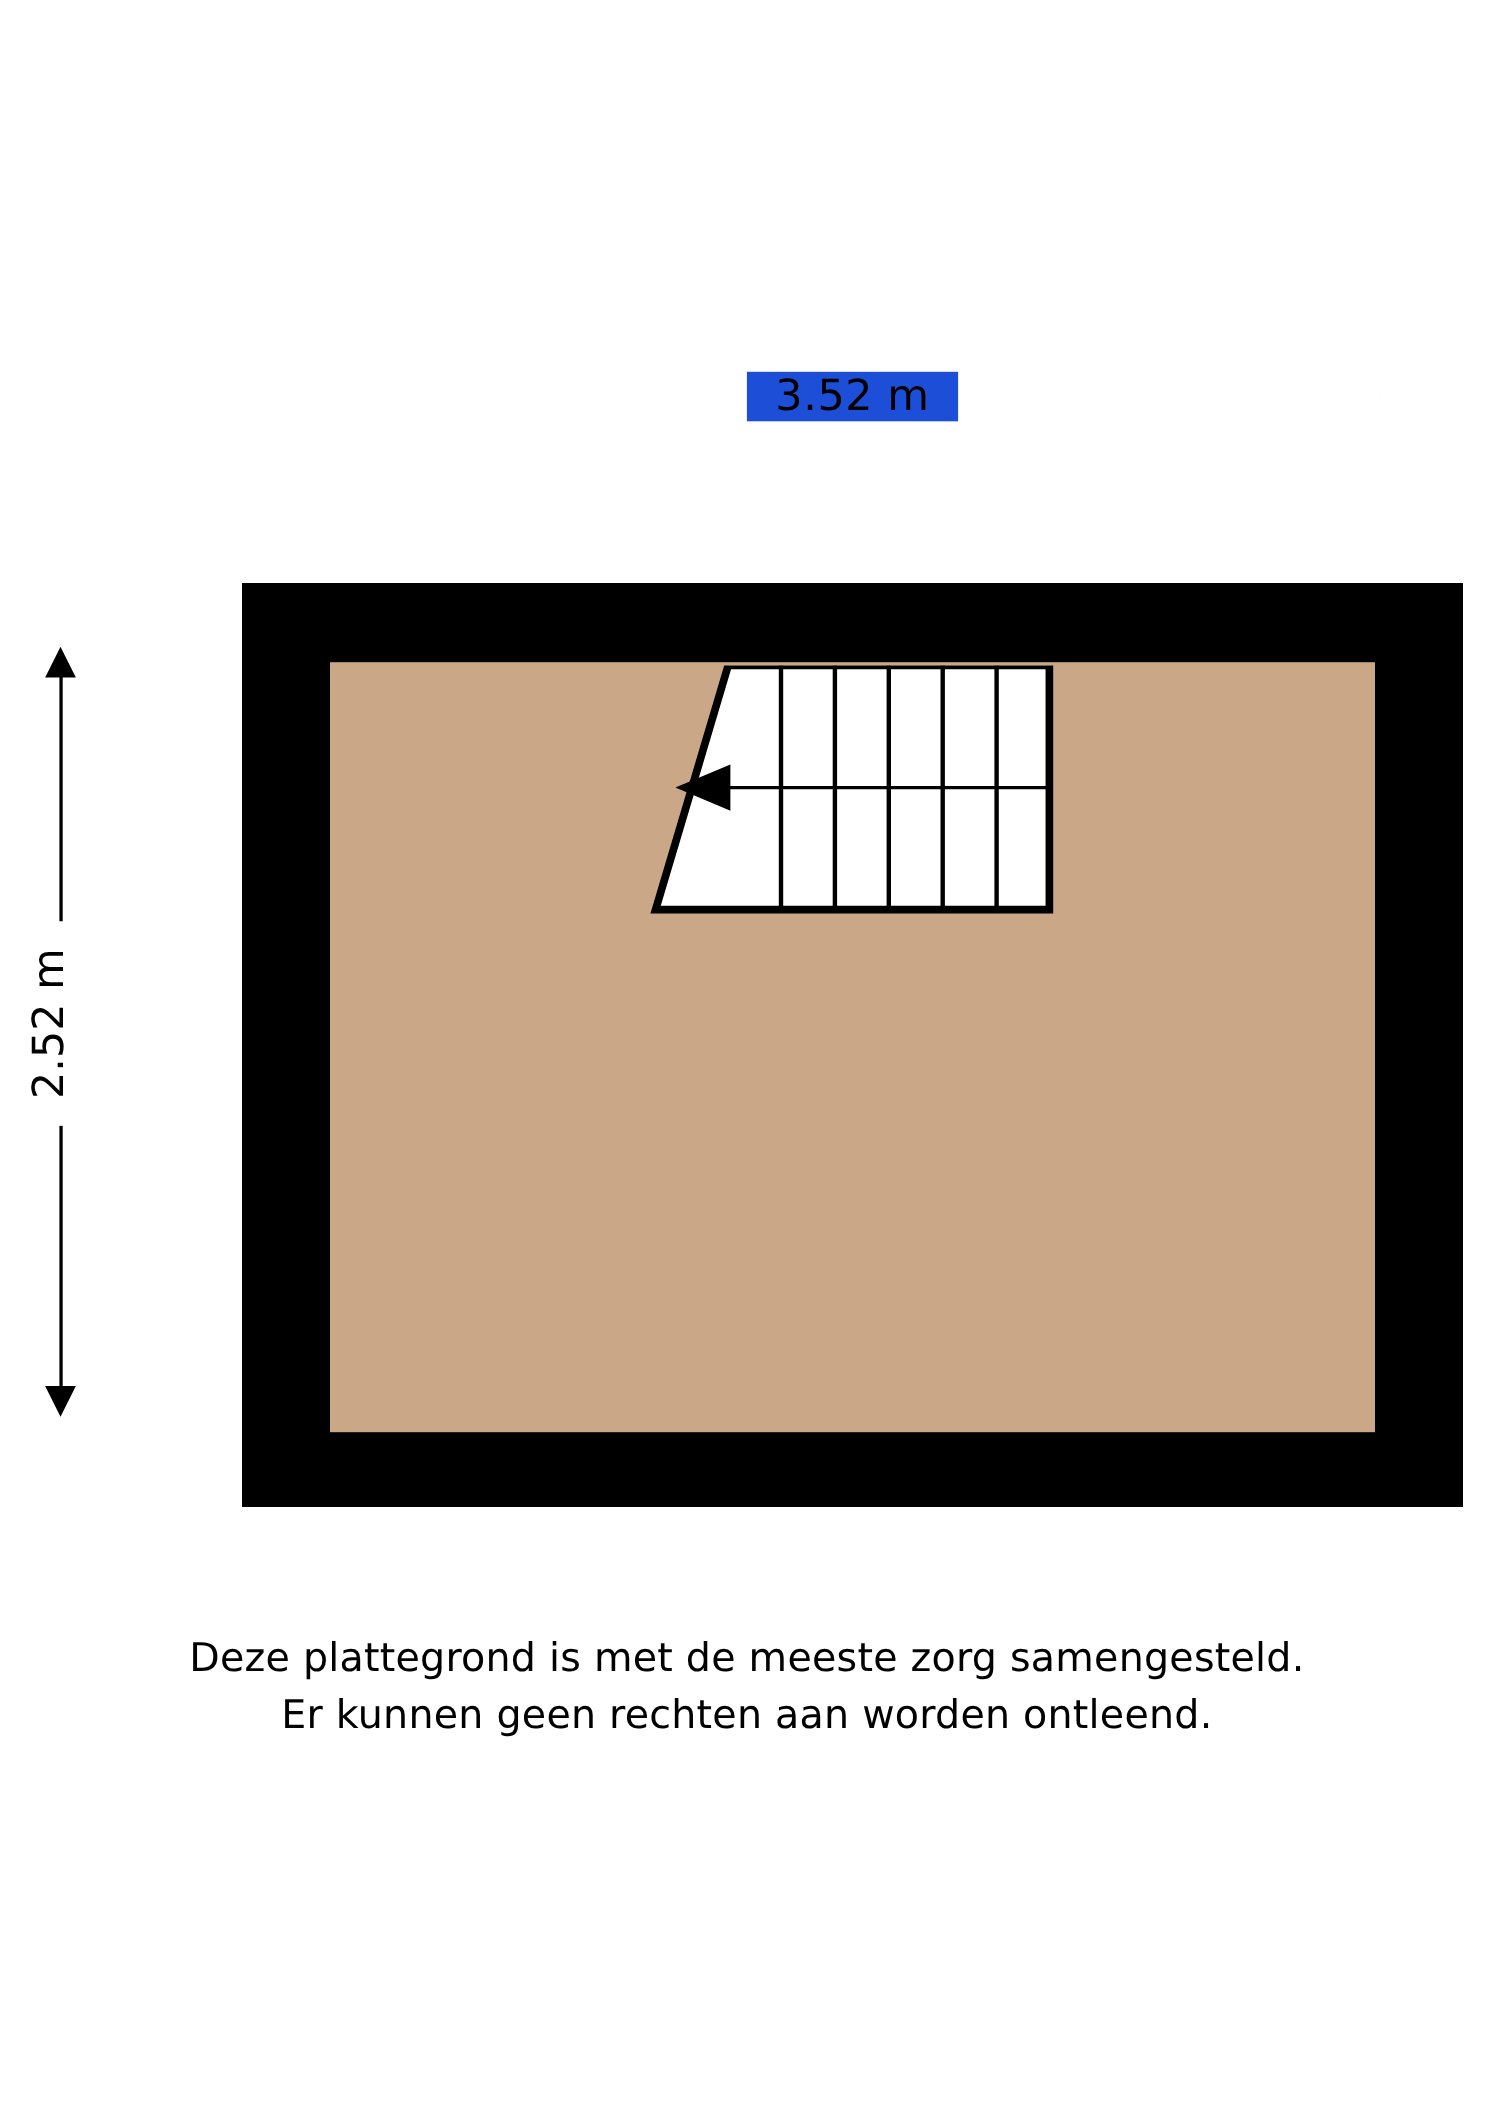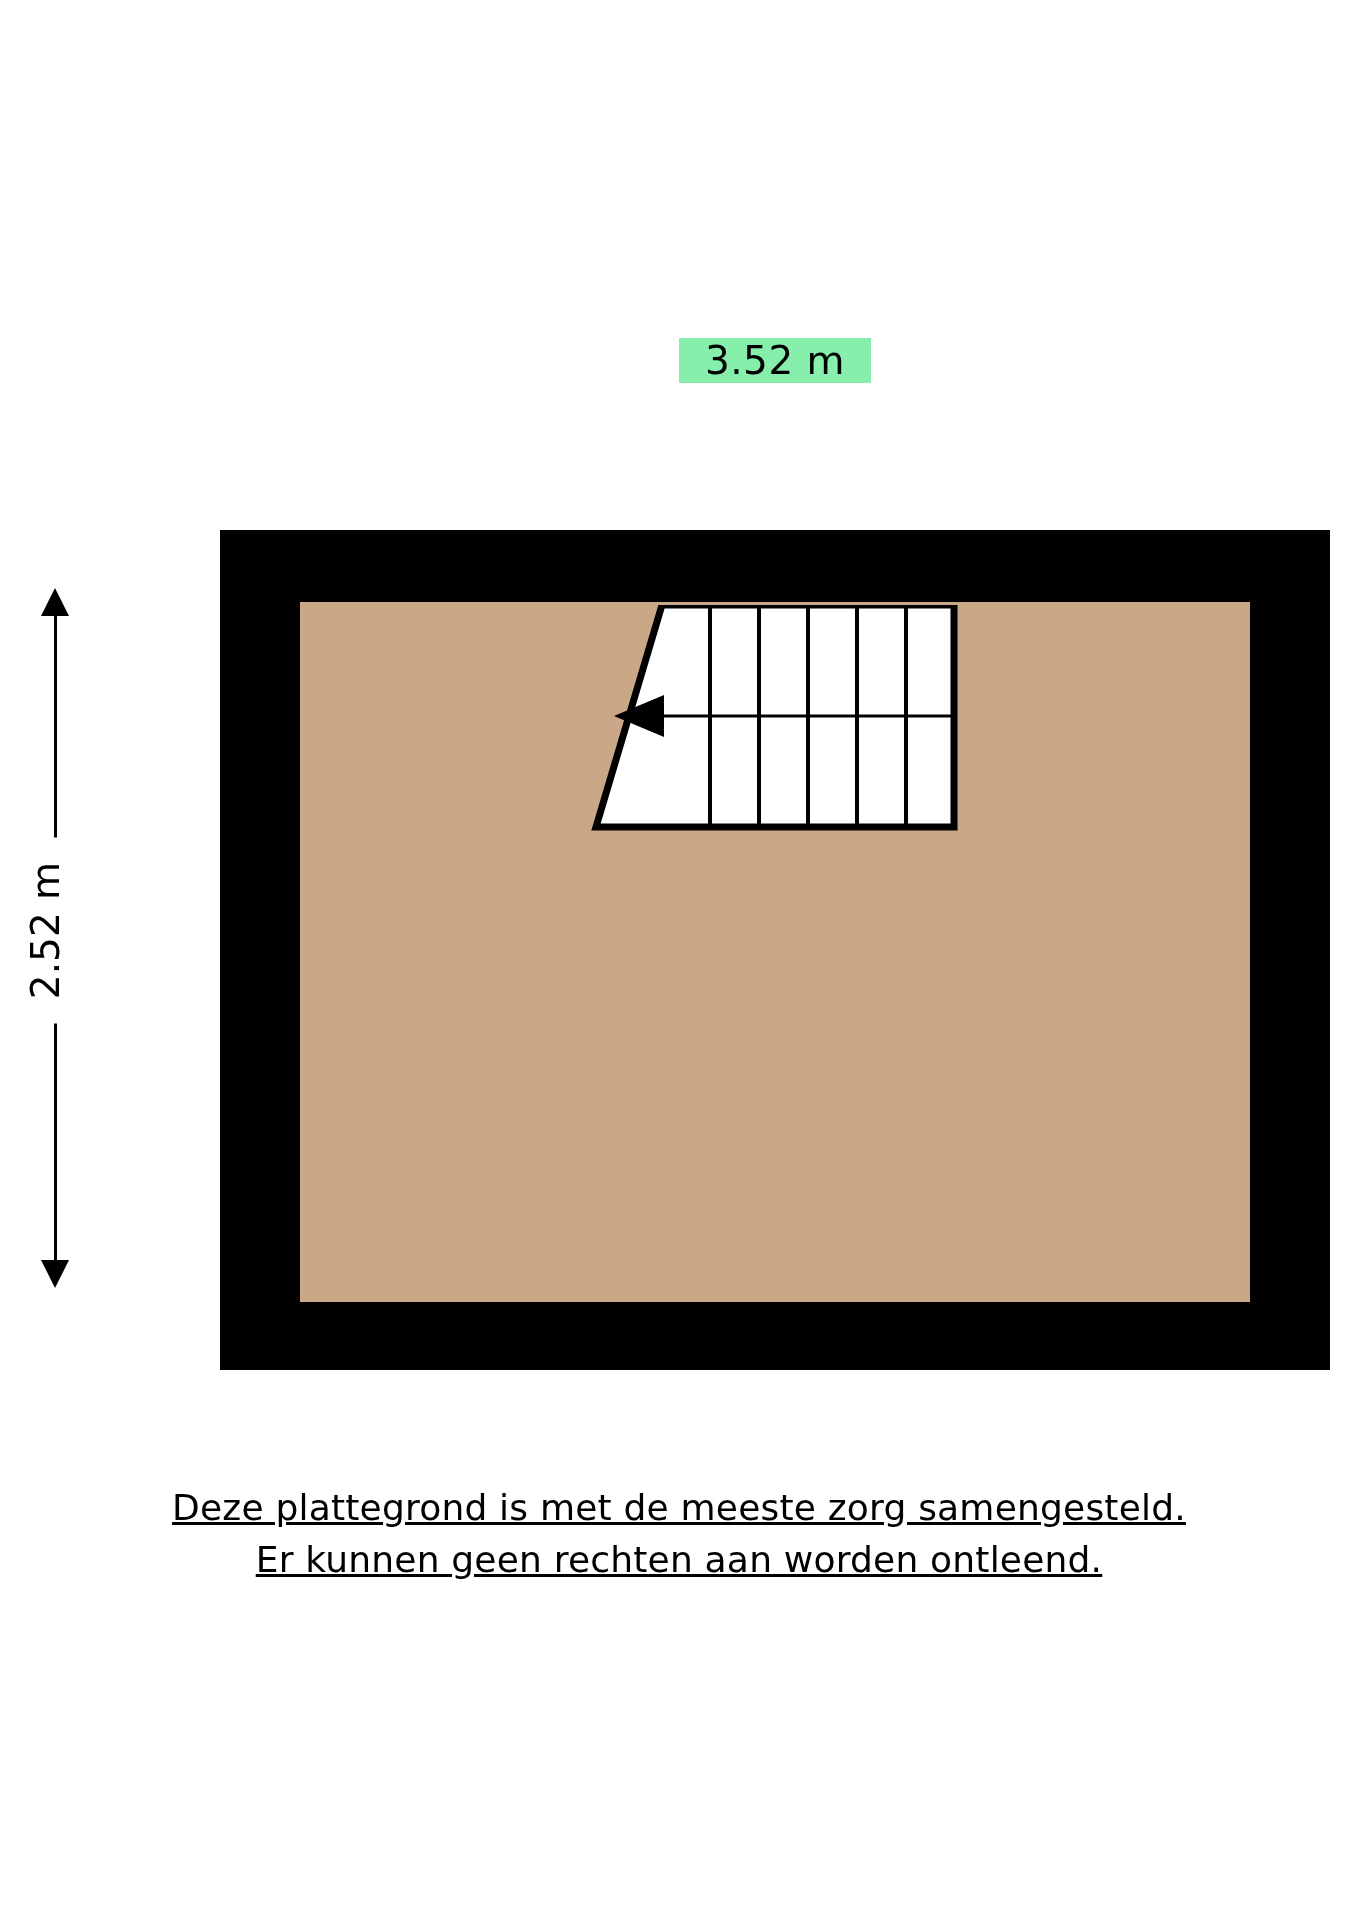--- a/index.html
+++ b/index.html
@@ -45,21 +45,21 @@
     left: 0;
     top: 8px;
     width: 958px;
     text-align: center;
     font-size: 39px;
     line-height: 45px;
     letter-spacing: 0.5px;
     background: #ffffff;
   }
   .dim-top .label span {
-    background: #86efac;
+    background: #1d4ed8;
     padding: 0 26px;
     margin-top: 20px;
   }
   .arrow-left-h, .arrow-right-h {
     position: absolute;
     top: 17px;
     width: 0;
     height: 0;
     border-top: 14px solid transparent;
     border-bottom: 14px solid transparent;
@@ -169,21 +169,20 @@
     letter-spacing: 0.3px;
   }
 
   
   .disclaimer {
     position: absolute;
     left: 79px;
     top: 1482px;
     width: 1200px;
     text-align: center;
-    text-decoration: underline;
   }
   .disclaimer div {
     font-size: 36px;
     line-height: 52px;
     letter-spacing: 0.2px;
   }
 </style>
 </head>
 <body>
 

